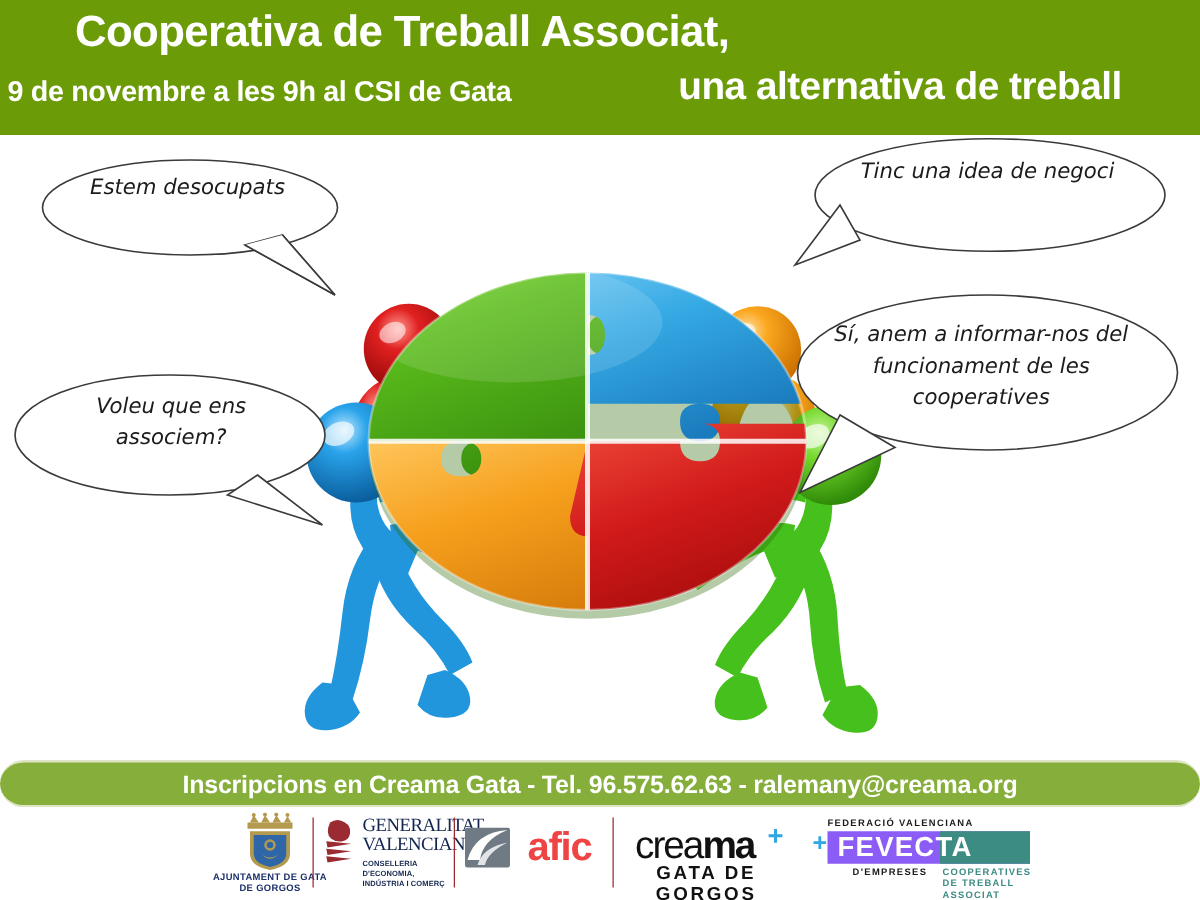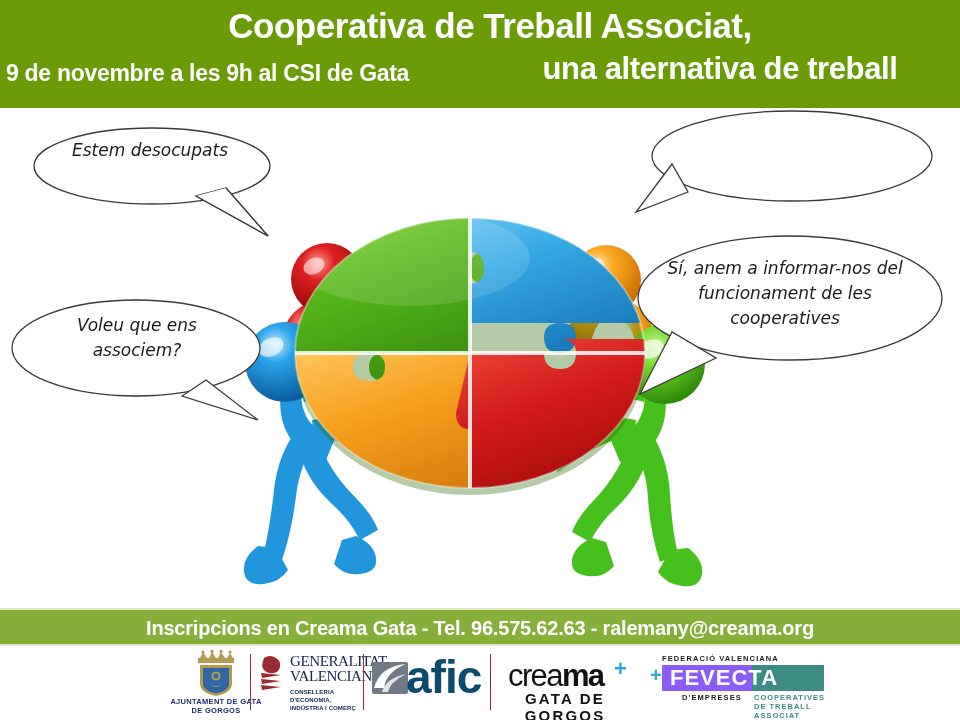--- a/index.html
+++ b/index.html
@@ -22,21 +22,21 @@
   #header-bar {
     position: absolute;
     left: 0; top: 0;
     width: 960px; height: 108px;
     background: #6b9b06;
   }
   #header-title {
     position: absolute;
     left: 60px; top: 6px;
     width: 860px;
-    text-align: center;
+    text-align: left;
     font-family: "Liberation Sans", sans-serif;
     font-weight: bold;
     font-size: 35px;
     letter-spacing: -0.5px;
     color: #ffffff;
     white-space: nowrap;
   }
   #header-subtitle-left {
     position: absolute;
     left: 6px; top: 60px;
@@ -87,20 +87,21 @@
 
   
   #contact-bar {
     position: absolute;
     left: 0; top: 608px;
     width: 960px; height: 38px;
     background: #86ae3a;
     border-top: 2px solid #dfe4c6;
     border-bottom: 2px solid #dfe4c6;
     box-sizing: border-box;
+    border-radius: 19px;
   }
   #contact-text {
     position: absolute;
     left: 0; top: 7px;
     width: 960px;
     text-align: center;
     font-family: "Liberation Sans", sans-serif;
     font-weight: bold;
     font-size: 20px;
     letter-spacing: -0.2px;
@@ -140,24 +141,24 @@
   }
   #generalitat-sub {
     position: absolute; left: 32px; top: 36px; width: 82px;
     font-family: "Liberation Sans", sans-serif;
     font-weight: bold; font-size: 6px; line-height: 8px;
     color: #14264f; letter-spacing: 0.1px;
   }
   
   #logo-afic { position: absolute; left: 372px; top: 12px; width: 112px; height: 48px; }
   #afic-text {
-    position: absolute; left: 34px; top: 2px;
-    font-family: "Liberation Sans", sans-serif;
-    font-weight: bold; font-size: 46px; line-height: 34px;
-    color: #0c4a6e; letter-spacing: -1px;
+    position: absolute; left: 50px; top: 2px;
+    font-family: "Liberation Sans", sans-serif;
+    font-weight: bold; font-size: 32px; line-height: 34px;
+    color: #ef4444; letter-spacing: -1px;
   }
   
   #logo-creama { position: absolute; left: 502px; top: 14px; width: 138px; height: 46px; }
   #creama-text {
     position: absolute; left: 6px; top: 0px;
     font-family: "Liberation Sans", sans-serif;
     font-size: 31px; line-height: 31px; color: #111111;
     letter-spacing: -1.6px;
   }
   #creama-text b { font-weight: bold; }
@@ -349,20 +350,21 @@
           <path d="M672 224 L640 286 L716 250 Z" fill="#ffffff"></path>
         </g>
         <g>
           <ellipse cx="136" cy="240" rx="124" ry="48"></ellipse>
           <path d="M206 272 L258 312 L182 288 Z" fill="#ffffff"></path>
         </g>
       </g>
     </svg>
 
     <div class="bubble-text" id="bubble-text-1">Estem desocupats</div>
+    <div class="bubble-text" id="bubble-text-2">Tinc una idea de negoci</div>
     <div class="bubble-text" id="bubble-text-3">Sí, anem a informar-nos del funcionament de les cooperatives</div>
     <div class="bubble-text" id="bubble-text-4">Voleu que ens associem?</div>
   </div>
 
   <div id="contact-bar">
     <div id="contact-text">Inscripcions en Creama Gata  -  Tel. 96.575.62.63  -  ralemany@creama.org</div>
   </div>
 
   <div id="footer">
 

